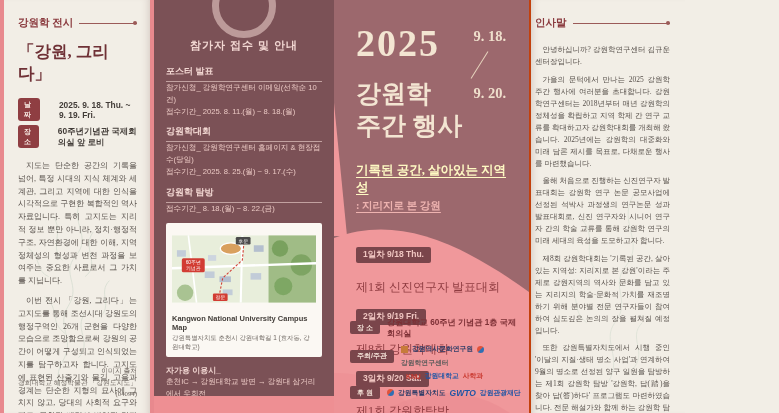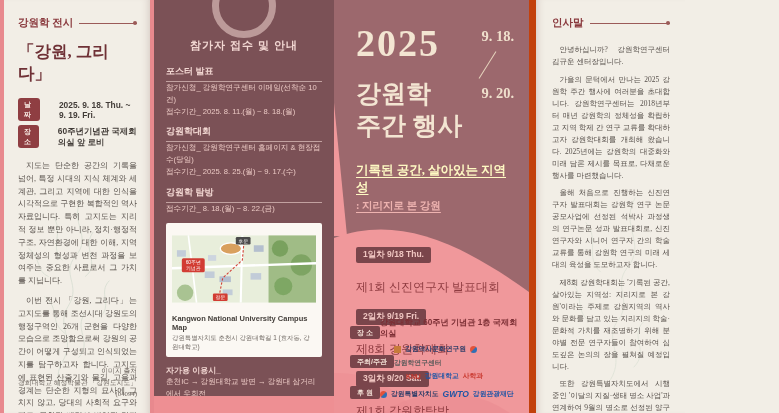--- a/index.html
+++ b/index.html
@@ -46,48 +46,48 @@
   .map-cap-en{font-weight:bold;font-size:7.5px;color:#45403c;margin-top:4px;}
   .map-cap-ko{font-size:6.4px;color:#6d6661;margin-top:1.5px;}
   .dir-bold{font-weight:bold;font-size:8px;color:#f2d7d2;margin-top:5px;}
   .p2-strip{position:absolute;left:0;right:0;bottom:0;height:17px;background:#ee8f93;}
 
   
   .p3{width:195px;background:#9c686d;overflow:hidden;}
   .p3-deco{position:absolute;left:0;top:0;width:195px;height:413px;}
   .p3-content{position:relative;z-index:1;height:100%;padding:24px 14px 0 22px;box-sizing:border-box;}
   .year{font-weight:bold;font-size:38px;color:#f3e5d2;letter-spacing:2px;line-height:1;}
-  .dates{position:absolute;top:28px;right:15px;display:flex;flex-direction:column;
+  .dates{position:absolute;top:28px;right:23px;display:flex;flex-direction:column;
          align-items:flex-end;font-weight:bold;font-size:14.5px;color:#efdfcc;z-index:2;}
   .slash{width:1px;height:32px;background:#e6d3bd;transform:rotate(32deg);margin:4px 26px;}
   .cv-title{font-weight:bold;font-size:25px;line-height:1.28;color:#f3e5d2;margin-top:16px;}
   .cv-sub1{margin-top:20px;font-weight:bold;font-size:12.5px;color:#fef9c3;
            text-decoration:underline;text-underline-offset:3px;}
   .cv-sub2{font-weight:bold;font-size:10.5px;color:#eeb3b0;margin-top:3px;
            text-decoration:underline;text-underline-offset:3px;}
   .sched{margin-top:30px;}
   .sch-badge{display:inline-block;background:#7a454b;color:#efc5c0;
              font-family:"Liberation Sans",sans-serif;font-weight:bold;font-size:8.5px;
              padding:2px 7px;border-radius:2px;}
   .sch-title{font-weight:normal;font-size:12px;color:#8e3b40;margin:16px 0 9px;}
   .cv-footer{position:absolute;left:16px;right:8px;bottom:14px;z-index:1;
              font-family:"Liberation Sans",sans-serif;}
-  .cf-row{display:flex;align-items:flex-end;margin-top:5px;}
+  .cf-row{display:flex;align-items:center;gap:7px;margin-top:5px;}
   .cf-badge{background:#7a454b;color:#f0ddd3;font-weight:bold;font-size:7px;
             padding:1.5px 7px;border-radius:2px;white-space:nowrap;}
   .cf-venue{font-weight:bold;font-size:8.2px;color:#7c2f35;padding-top:1px;}
   .logo-line{display:flex;align-items:center;gap:4px;font-weight:bold;font-size:6.8px;flex-wrap:wrap;}
   .navy{color:#2f3d68}.gray{color:#5a5a5a}.blue{color:#1f55a5}.red{color:#c8372d}
   .logo-sq{width:7px;height:7px;background:#c77b3a;display:inline-block;flex:none;}
   .logo-dot{width:7px;height:7px;border-radius:50%;flex:none;display:inline-block;
             background:linear-gradient(135deg,#e2533a 45%,#2f6fb4 55%);}
   .knu-line{margin:3px 0 0 56px;}
 
   
-  .p4{width:156px;background:#f2eee6;padding:16px 15px 0 16px;border-left:7px solid #c2410c;
+  .p4{width:156px;background:#f2eee6;padding:16px 15px 0 4px;border-left:2px solid #c2410c;
       box-shadow:inset 7px 0 9px -7px rgba(90,50,50,.25);}
   .p4 .paras{margin-top:14px;position:relative;z-index:1;}
   .p4 p.body{font-size:7.5px;line-height:1.6;margin-bottom:5.5px;}
 </style>
 </head>
 <body>
 
 <div class="edge-strip"></div>
 
 <div class="panel p1">

